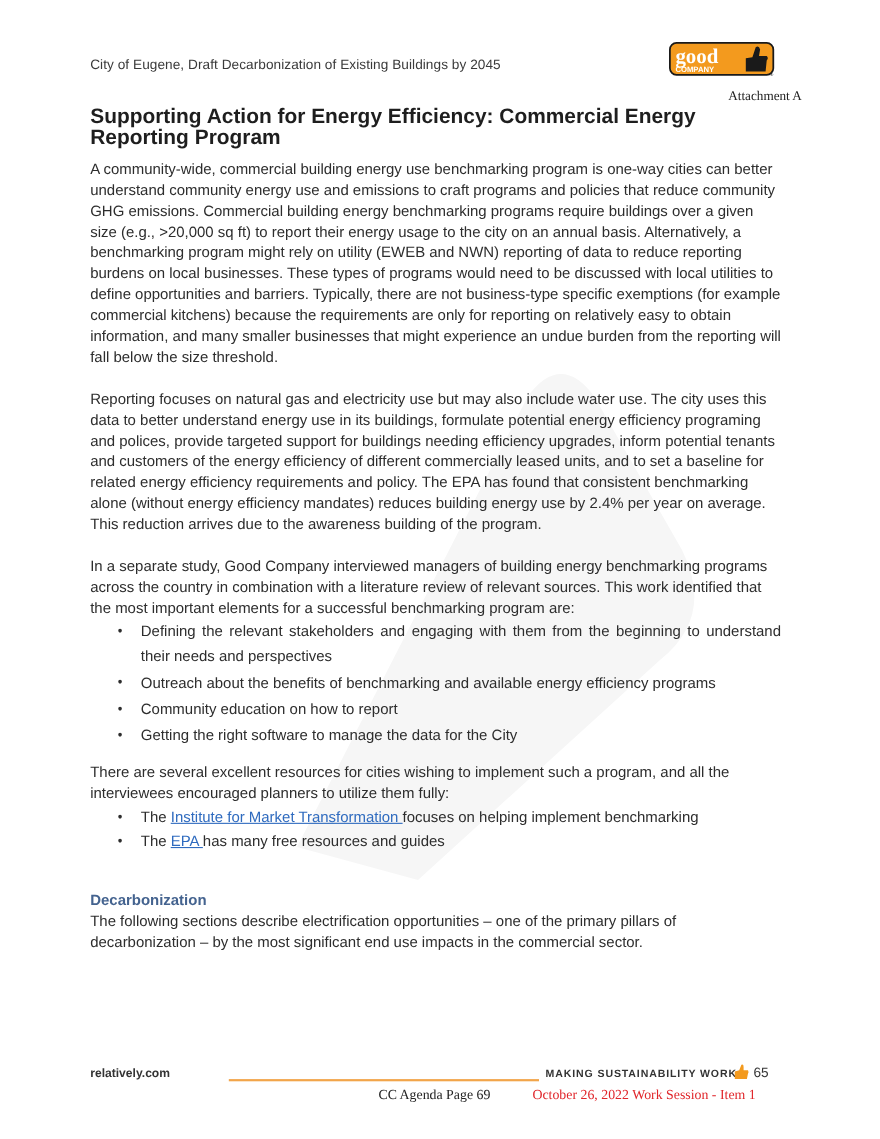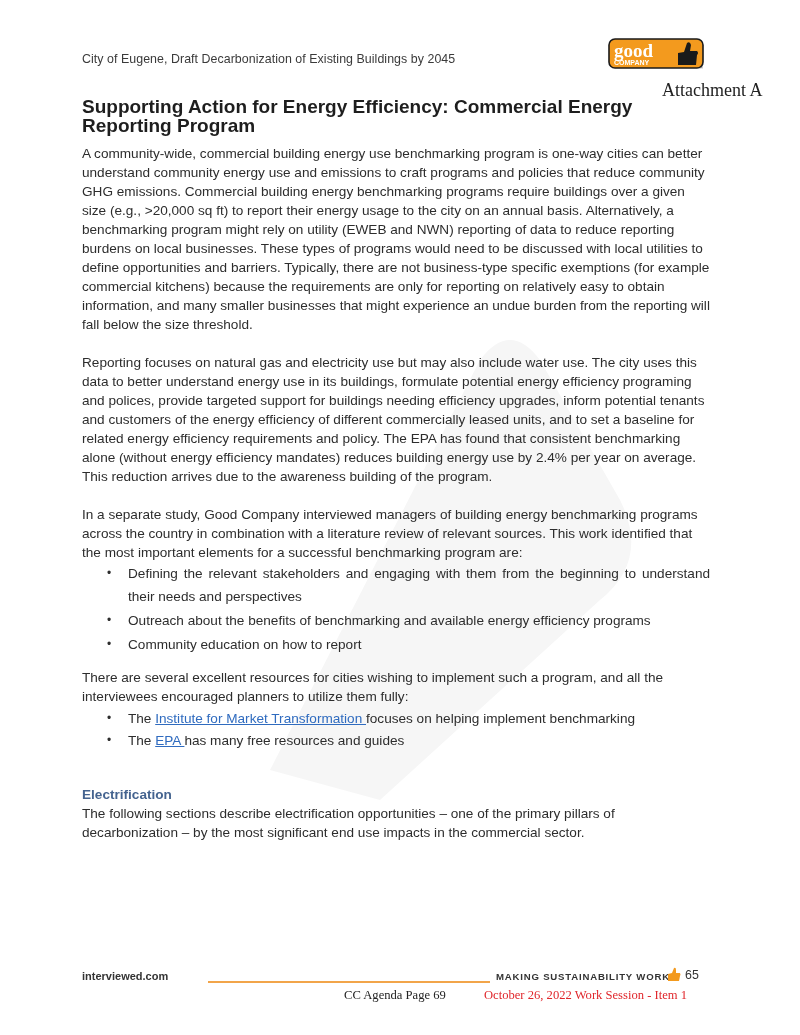--- a/index.html
+++ b/index.html
@@ -4,21 +4,21 @@
 <style>
   * { box-sizing: border-box; margin: 0; padding: 0; }
   html, body { width: 800px; height: 1035px; background: #ffffff; }
   body { position: relative; overflow: hidden; font-family: "Liberation Sans", sans-serif; color: #2b2b2b; }
 
   .watermark { position: absolute; left: 180px; top: 300px; width: 520px; height: 520px; pointer-events: none; }
 
   .running-header { position: absolute; left: 82px; top: 52px; font-size: 12.4px; color: #3a3a3a; letter-spacing: 0.05px; }
 
   .logo { position: absolute; left: 608px; top: 38px; width: 98px; height: 32px; }
-  .attachment { position: absolute; left: 662px; top: 80px; font-family: "Liberation Serif", serif; font-size: 18px; color: #222; }
+  .attachment { position: absolute; left: 662px; top: 80px; font-family: "Liberation Serif", serif; font-size: 12px; color: #222; }
 
   .content { position: absolute; left: 82px; top: 97px; width: 628px; font-size: 13.6px; line-height: 19px; color: #2d2d2d; }
   .section-title { font-weight: bold; font-size: 19px; color: #1e1e1e; margin-bottom: 9px; }
   .para { margin-bottom: 19px; }
   .para.tight { margin-bottom: 0; }
   .bullets { list-style: none; margin: 0 0 9px 0; }
   .bullets li { position: relative; padding-left: 46px; }
   .bullets li::before { content: "•"; position: absolute; left: 25px; top: 0; font-size: 12px; }
   .bullets.spaced li { margin-top: 3px; }
   .bullets li.justify { text-align: justify; text-align-last: left; line-height: 23px; }
@@ -55,32 +55,33 @@
 
 <div class="content">
   <div class="section-title">Supporting Action for Energy Efficiency: Commercial Energy Reporting Program</div>
   <p class="para">A community-wide, commercial building energy use benchmarking program is one-way cities can better understand community energy use and emissions to craft programs and policies that reduce community GHG emissions. Commercial building energy benchmarking programs require buildings over a given size (e.g., &gt;20,000 sq ft) to report their energy usage to the city on an annual basis. Alternatively, a benchmarking program might rely on utility (EWEB and NWN) reporting of data to reduce reporting burdens on local businesses. These types of programs would need to be discussed with local utilities to define opportunities and barriers. Typically, there are not business-type specific exemptions (for example commercial kitchens) because the requirements are only for reporting on relatively easy to obtain information, and many smaller businesses that might experience an undue burden from the reporting will fall below the size threshold.</p>
   <p class="para">Reporting focuses on natural gas and electricity use but may also include water use. The city uses this data to better understand energy use in its buildings, formulate potential energy efficiency programing and polices, provide targeted support for buildings needing efficiency upgrades, inform potential tenants and customers of the energy efficiency of different commercially leased units, and to set a baseline for related energy efficiency requirements and policy. The EPA has found that consistent benchmarking alone (without energy efficiency mandates) reduces building energy use by 2.4% per year on average.  This reduction arrives due to the awareness building of the program.</p>
   <p class="para tight">In a separate study, Good Company interviewed managers of building energy benchmarking programs across the country in combination with a literature review of relevant sources. This work identified that the most important elements for a successful benchmarking program are:</p>
   <ul class="bullets">
     <li class="justify">Defining the relevant stakeholders and engaging with them from the beginning to understand their needs and perspectives</li>
     <li style="margin-top:3px">Outreach about the benefits of benchmarking and available energy efficiency programs</li>
     <li style="margin-top:5px">Community education on how to report</li>
+    <li style="margin-top:5px">Getting the right software to manage the data for the City</li>
   </ul>
   <p class="para tight" style="margin-top:14px">There are several excellent resources for cities wishing to implement such a program, and all the interviewees encouraged planners to utilize them fully:</p>
   <ul class="bullets spaced">
     <li><span>The </span><a class="link">Institute for Market Transformation </a><span>focuses on helping implement benchmarking</span></li>
     <li><span>The </span><a class="link">EPA </a><span>has many free resources and guides</span></li>
   </ul>
-  <div class="elec-title">Electrification</div>
+  <div class="elec-title">Decarbonization</div>
   <p class="para tight">The following sections describe electrification opportunities – one of the primary pillars of decarbonization – by the most significant end use impacts in the commercial sector.</p>
 </div>
 
 <div class="footer">
-  <div class="footer-site">interviewed.com</div>
+  <div class="footer-site">relatively.com</div>
   <div class="footer-line"></div>
   <div class="footer-tag">MAKING SUSTAINABILITY WORK</div>
   <svg class="footer-thumb" viewBox="0 0 14 15">
     <path d="M1 14 L1 7 L5 6 L7 1 Q9 0 9 3 L9 6 L13 6 Q14 8 13 9 L12 14 Z" fill="#f39a1e"></path>
   </svg>
   <div class="footer-page">65</div>
   <div class="agenda">CC Agenda Page 69</div>
   <div class="session">October 26, 2022 Work Session - Item 1</div>
 </div>
 

